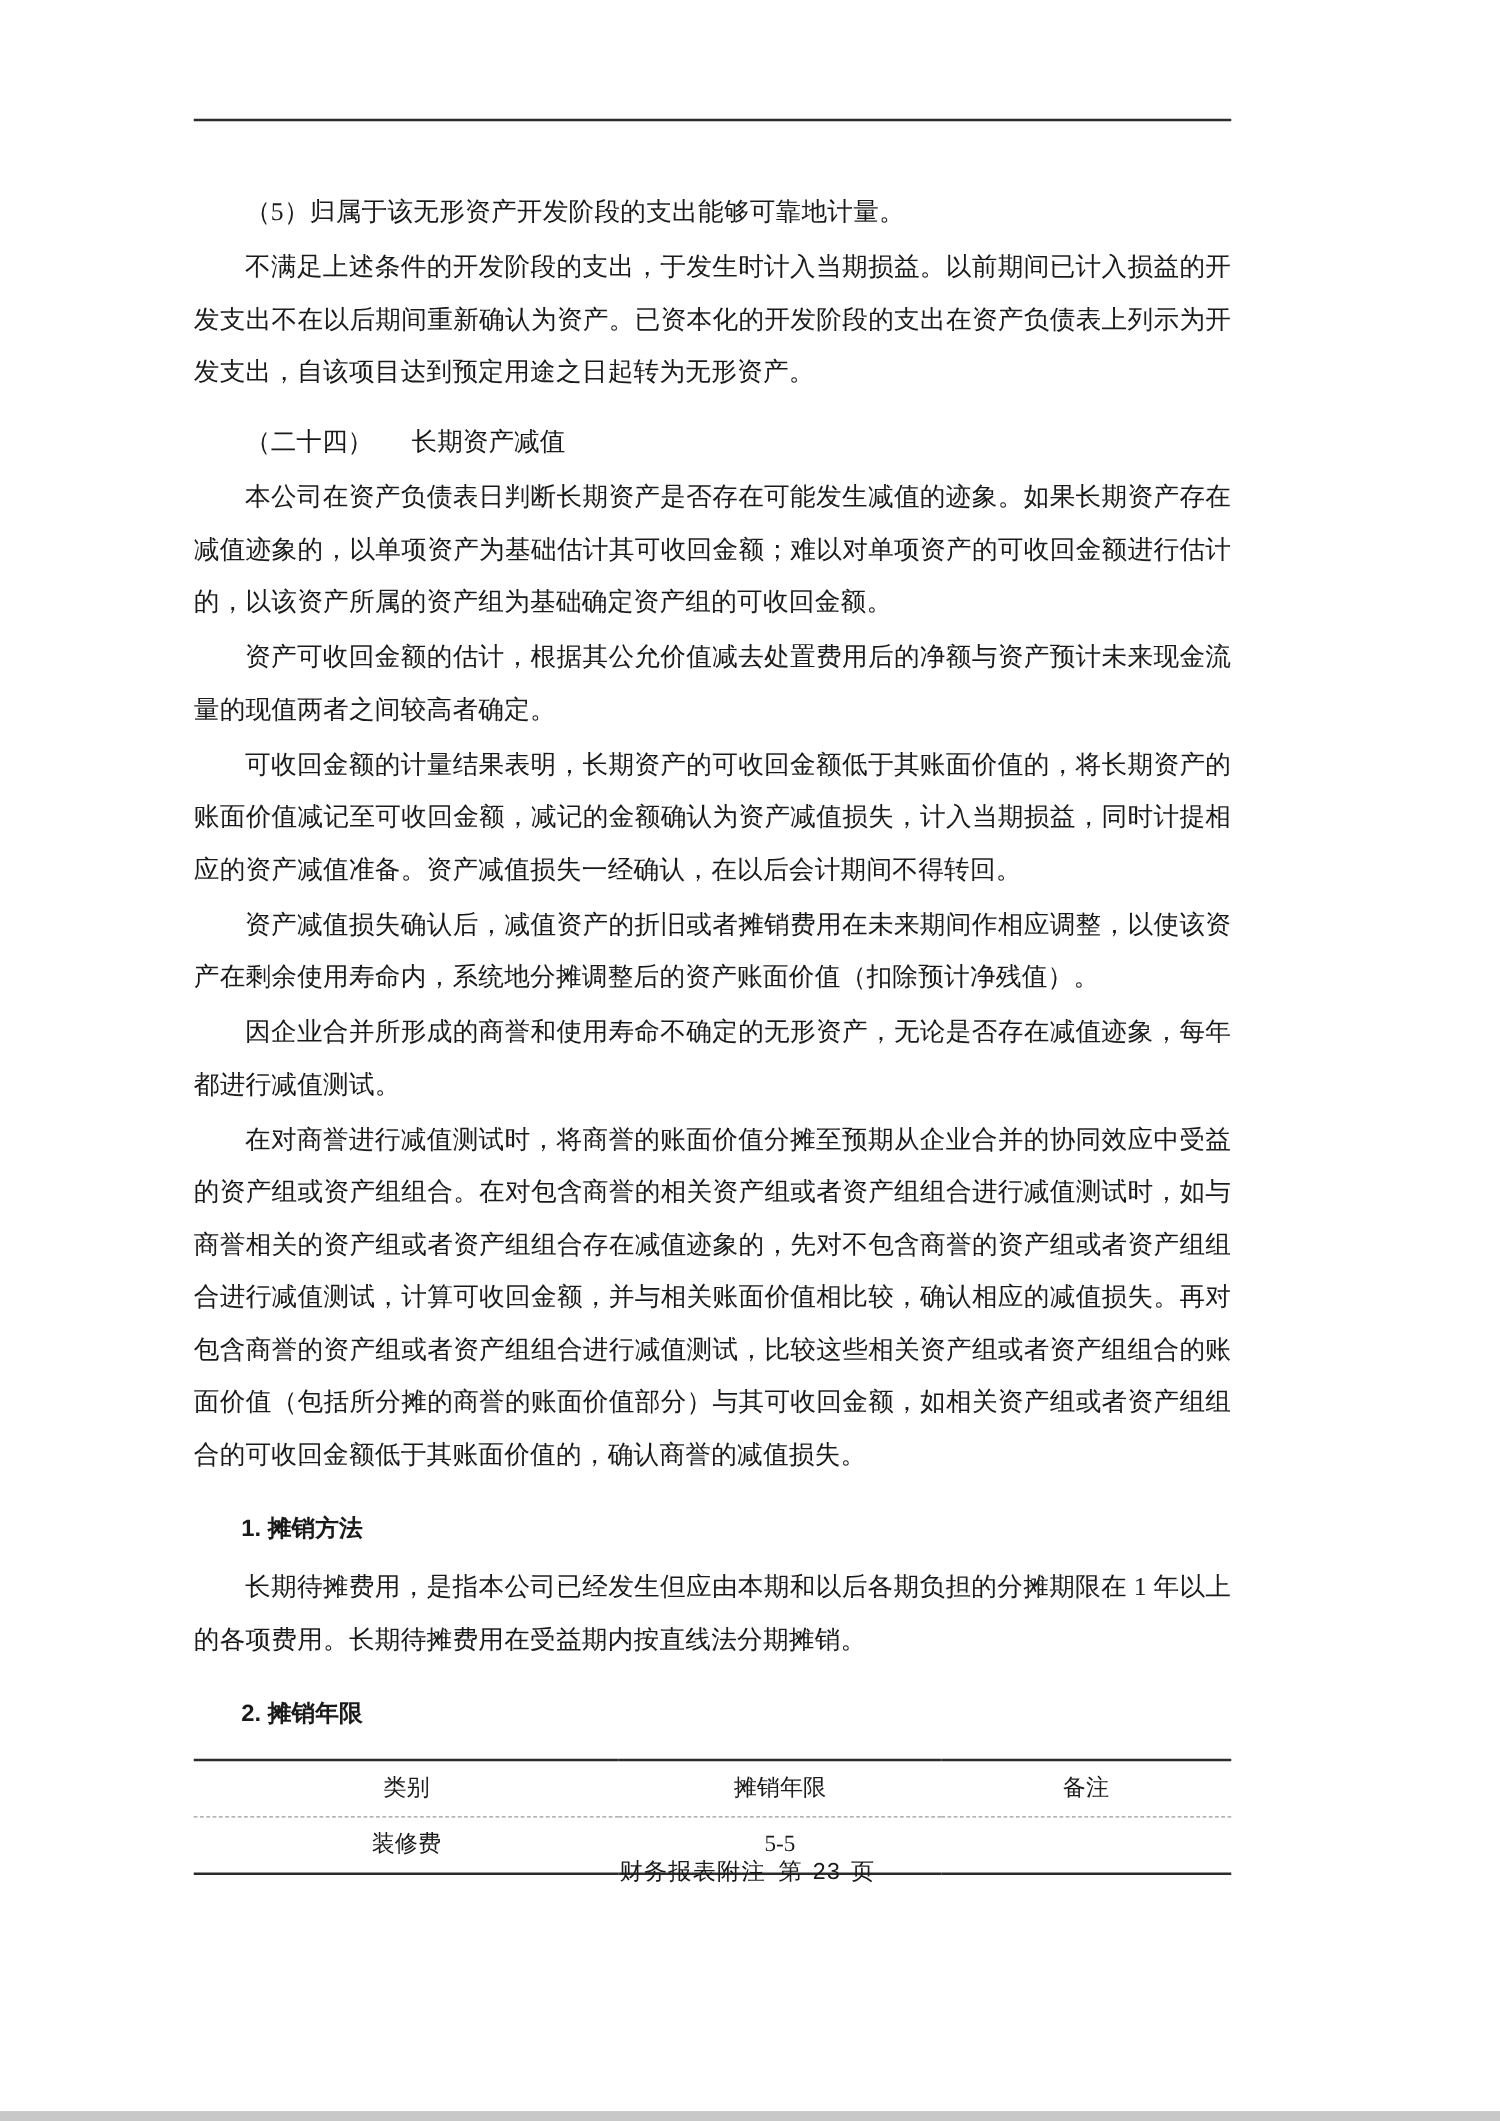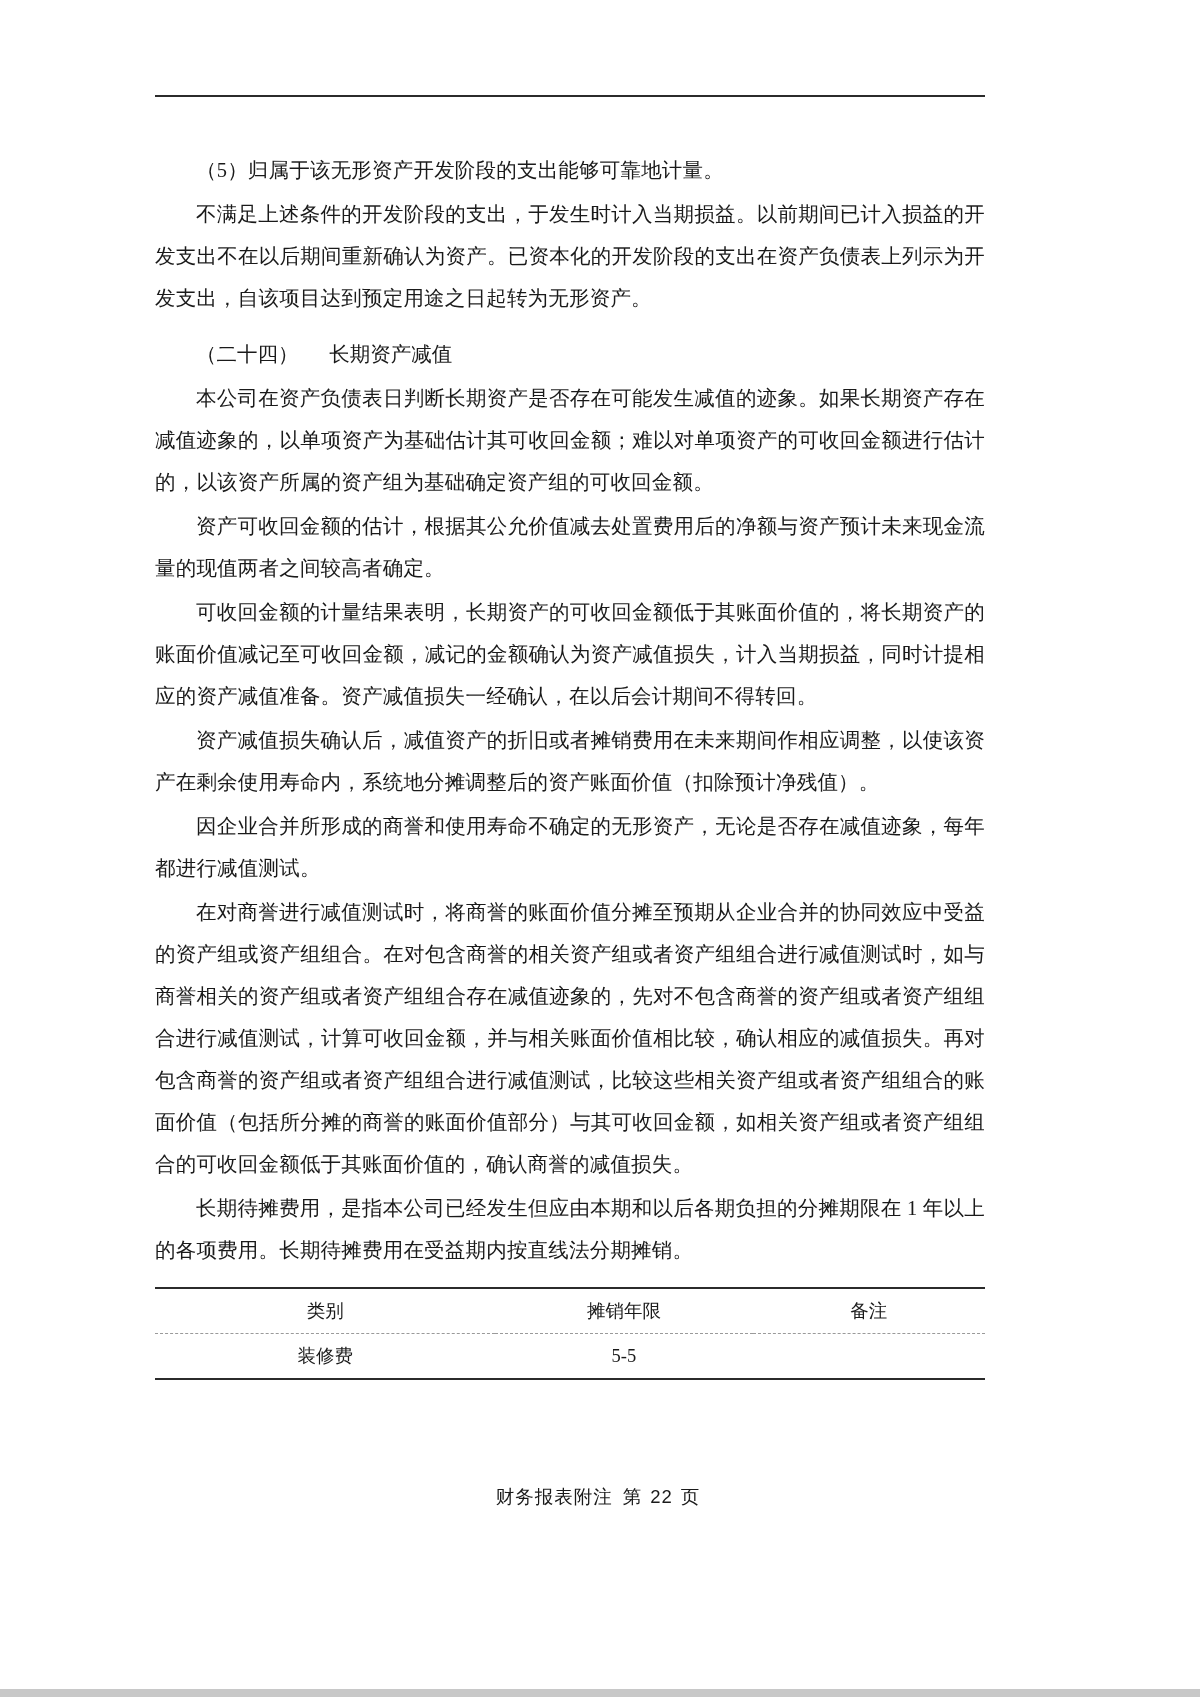--- a/index.html
+++ b/index.html
@@ -107,23 +107,25 @@
     <h2 class="section"><span>（二十四）</span><span class="gap"></span><span>长期资产减值</span></h2>
 
     <p class="para">本公司在资产负债表日判断长期资产是否存在可能发生减值的迹象。如果长期资产存在减值迹象的，以单项资产为基础估计其可收回金额；难以对单项资产的可收回金额进行估计的，以该资产所属的资产组为基础确定资产组的可收回金额。</p>
     <p class="para">资产可收回金额的估计，根据其公允价值减去处置费用后的净额与资产预计未来现金流量的现值两者之间较高者确定。</p>
     <p class="para">可收回金额的计量结果表明，长期资产的可收回金额低于其账面价值的，将长期资产的账面价值减记至可收回金额，减记的金额确认为资产减值损失，计入当期损益，同时计提相应的资产减值准备。资产减值损失一经确认，在以后会计期间不得转回。</p>
     <p class="para">资产减值损失确认后，减值资产的折旧或者摊销费用在未来期间作相应调整，以使该资产在剩余使用寿命内，系统地分摊调整后的资产账面价值（扣除预计净残值）。</p>
     <p class="para">因企业合并所形成的商誉和使用寿命不确定的无形资产，无论是否存在减值迹象，每年都进行减值测试。</p>
     <p class="para">在对商誉进行减值测试时，将商誉的账面价值分摊至预期从企业合并的协同效应中受益的资产组或资产组组合。在对包含商誉的相关资产组或者资产组组合进行减值测试时，如与商誉相关的资产组或者资产组组合存在减值迹象的，先对不包含商誉的资产组或者资产组组合进行减值测试，计算可收回金额，并与相关账面价值相比较，确认相应的减值损失。再对包含商誉的资产组或者资产组组合进行减值测试，比较这些相关资产组或者资产组组合的账面价值（包括所分摊的商誉的账面价值部分）与其可收回金额，如相关资产组或者资产组组合的可收回金额低于其账面价值的，确认商誉的减值损失。</p>
 
 
+    <h3 class="subsection">1. 摊销方法</h3>
 
     <p class="para">长期待摊费用，是指本公司已经发生但应由本期和以后各期负担的分摊期限在 1 年以上的各项费用。长期待摊费用在受益期内按直线法分期摊销。</p>
 
+    <h3 class="subsection">2. 摊销年限</h3>
 
     <table class="amort">
       <colgroup>
           <col class="c1">
           <col class="c2">
           <col class="c3">
         </colgroup>
       <thead>
         <tr>
           <th>类别</th>
@@ -137,15 +139,15 @@
           <td>5-5</td>
           <td></td>
         </tr>
       </tbody>
     </table>
 
   </div>
 
   <div class="footer">
     <span>财务报表附注</span>
-    <span class="pnum">第</span><span class="pnum">22</span><span class="pnum">页</span>
+    <span class="pnum">第</span><span class="pnum">23</span><span class="pnum">页</span>
   </div>
 </div>
 
 </body></html>

